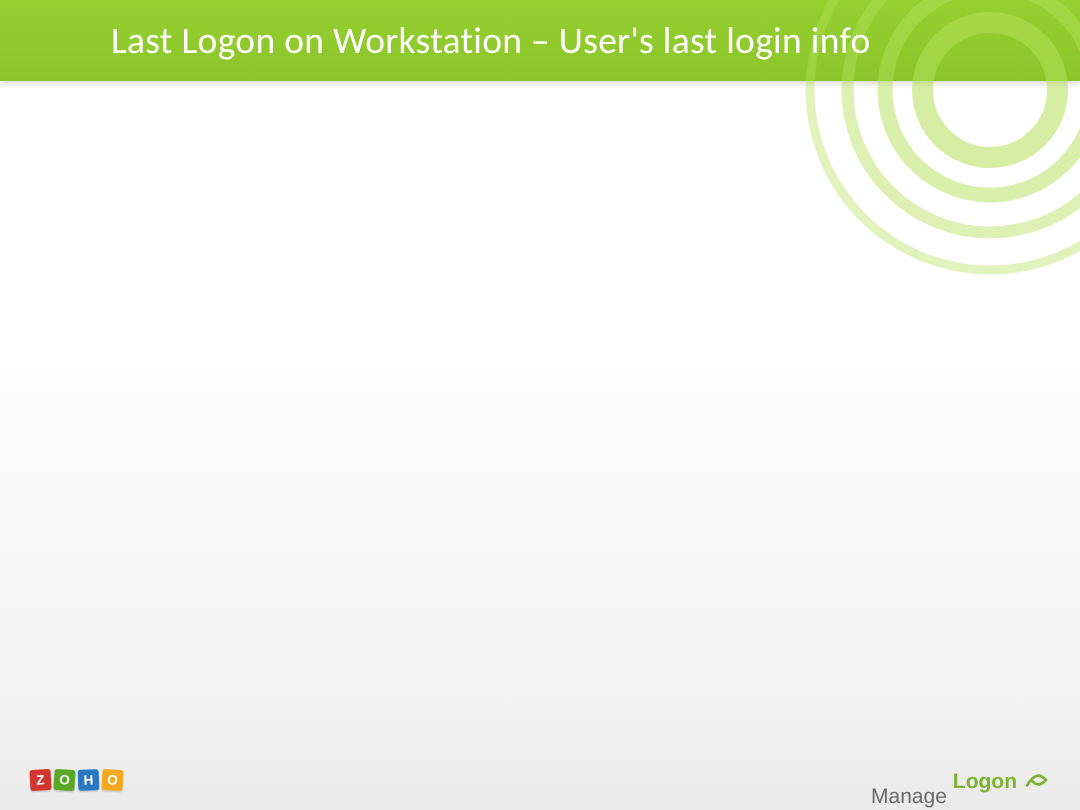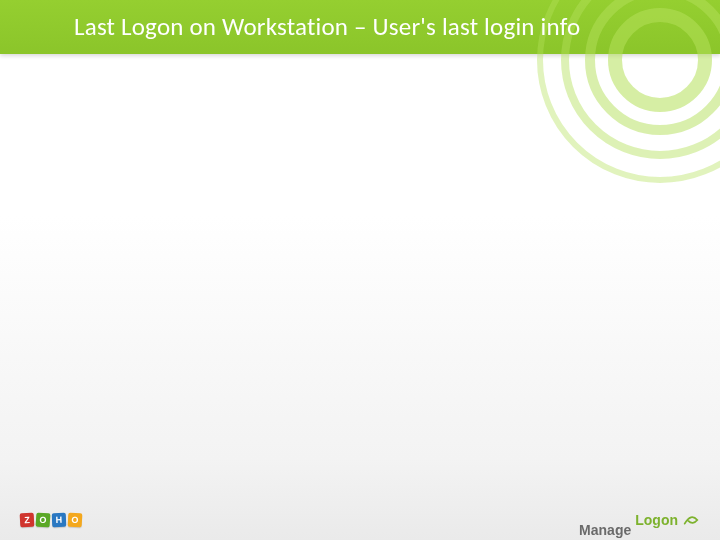--- a/index.html
+++ b/index.html
@@ -97,21 +97,21 @@
   .zoho-logo .t-o2{ background:#f4a81d; transform: rotate(3deg);}
   
   .me-logo {
     display: inline-flex;
     align-items: center;
     gap: 4px;
     font-family: Arial, sans-serif;
   }
   .me-logo .word1 {
     color: #6a6a6a;
-    font-weight: 700;
+    font-weight: 400;
     font-size: 14px;
     margin-top: 19px;
   }
   .me-logo .word2 {
     color: #7db22e;
     font-weight: 600;
     font-size: 14px;
   }
   .me-swirl {
     width: 18px;

